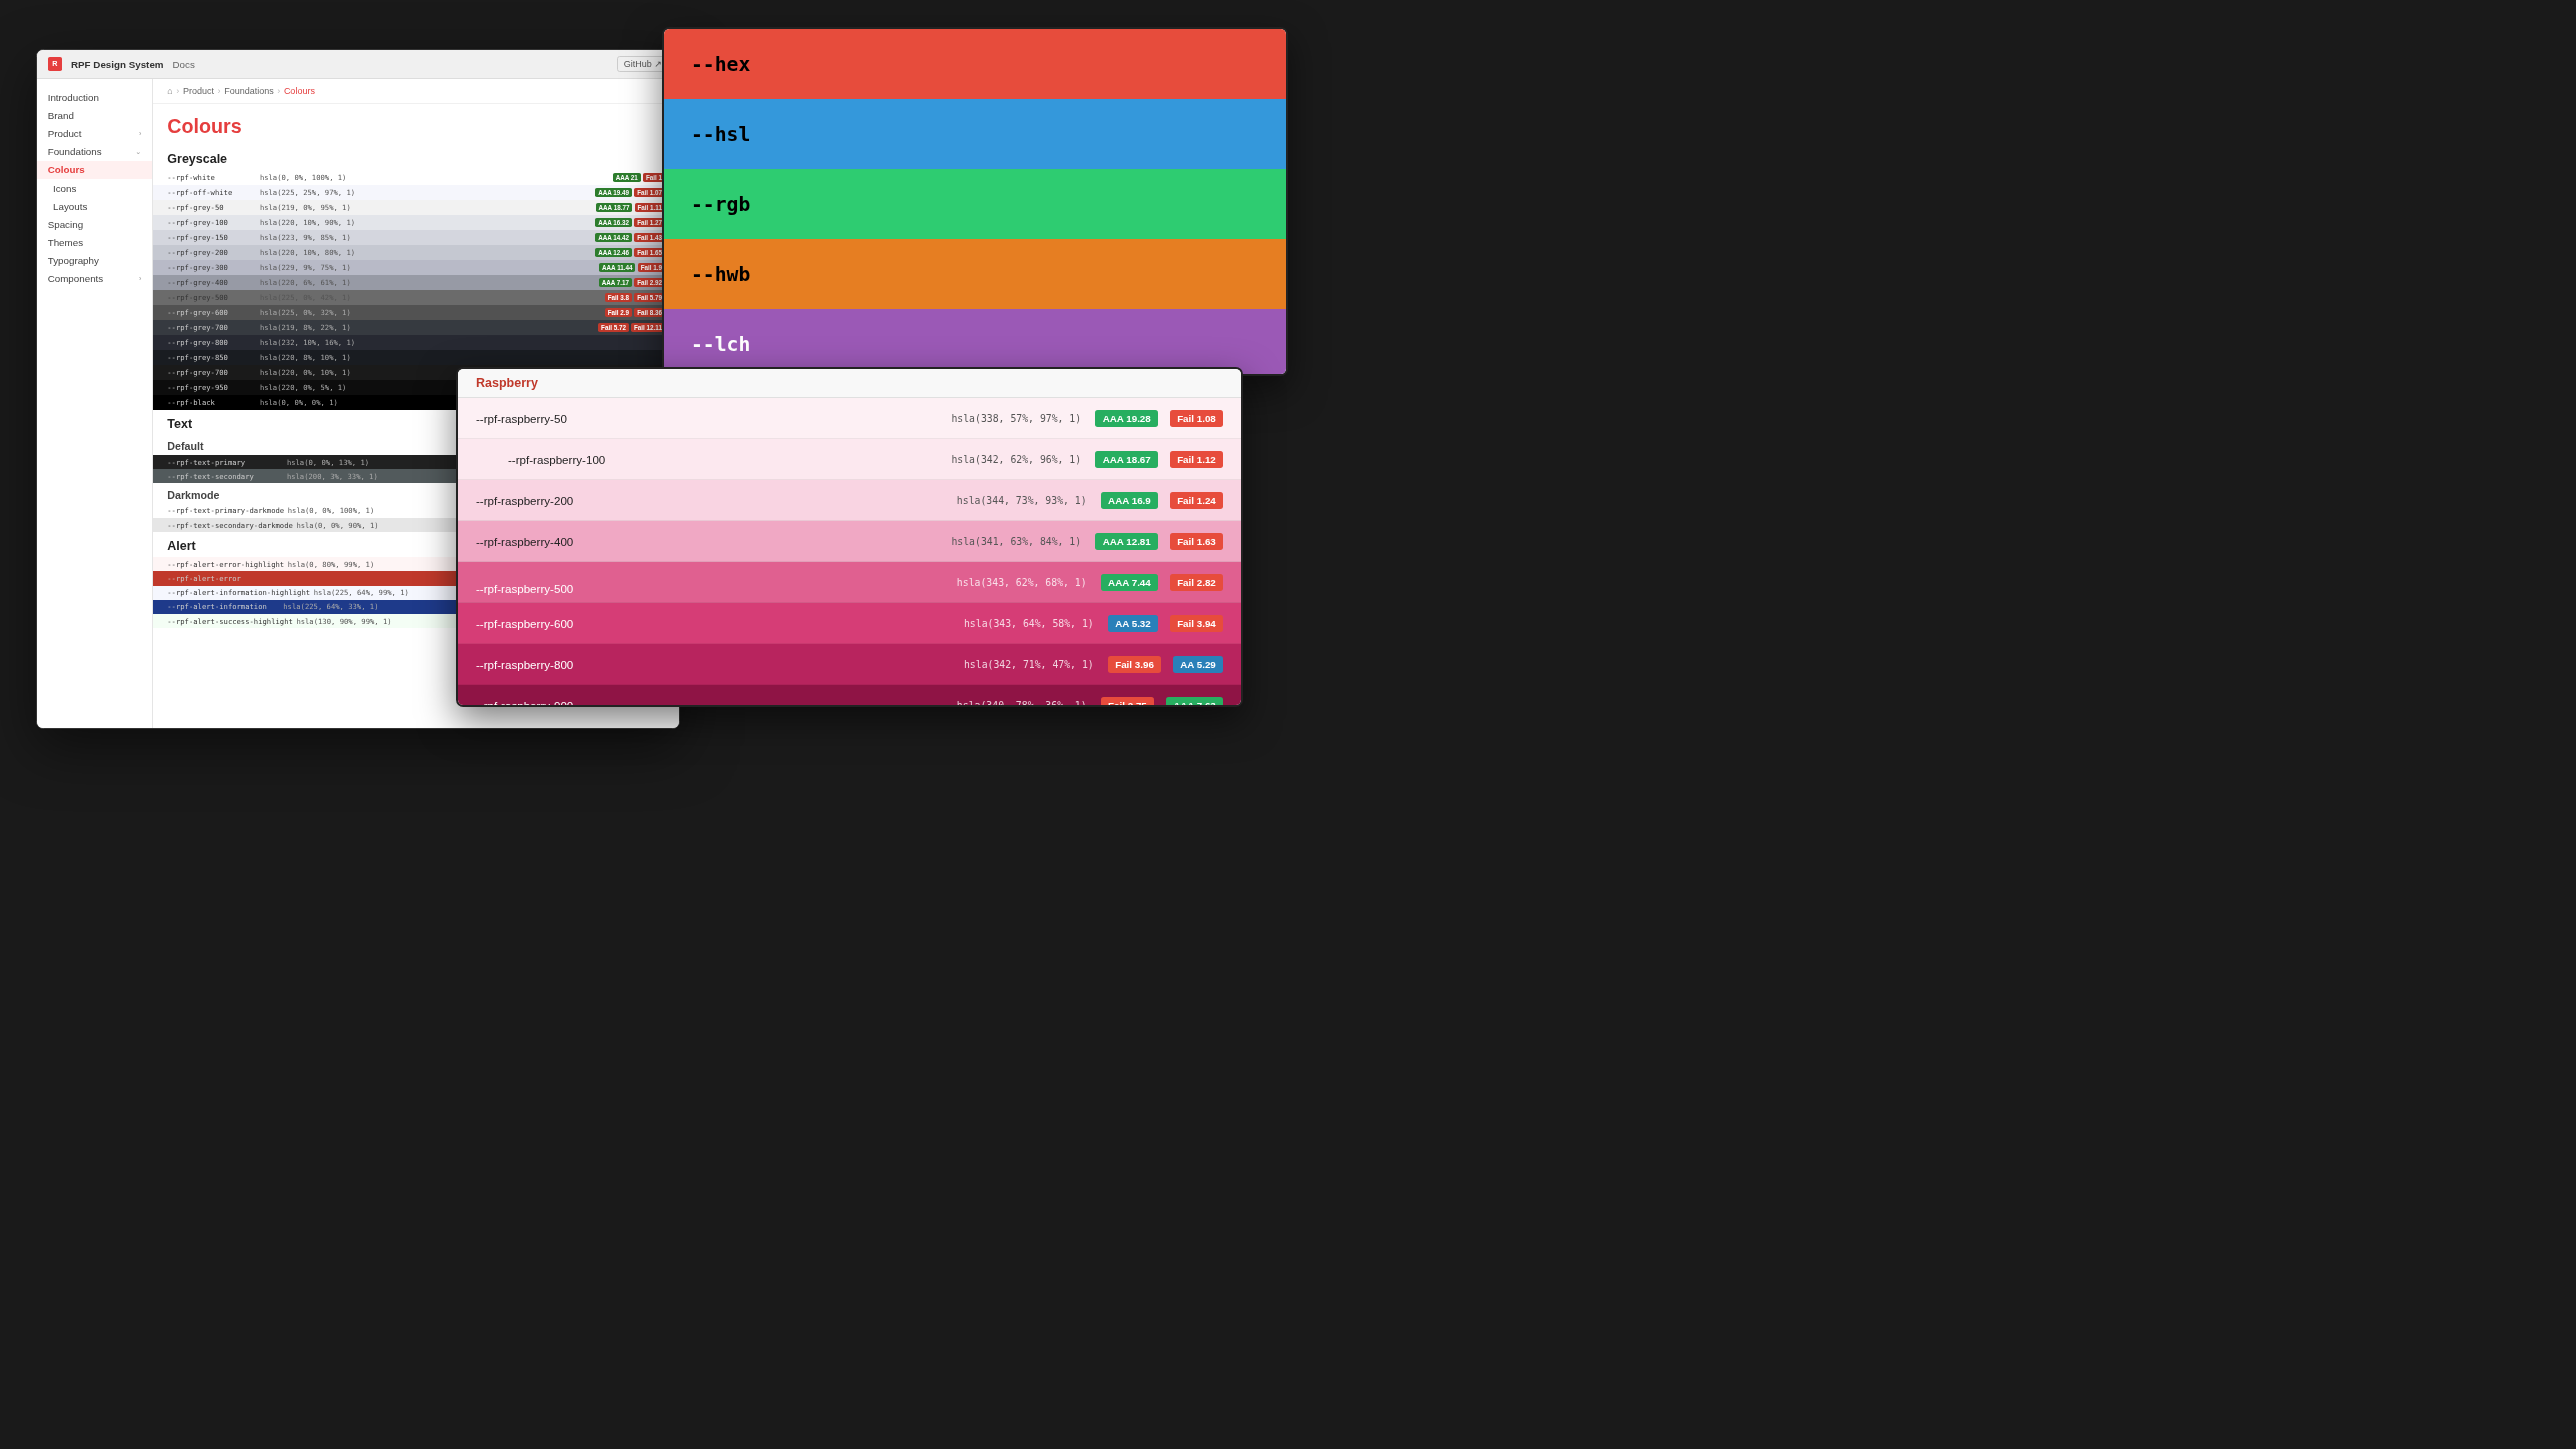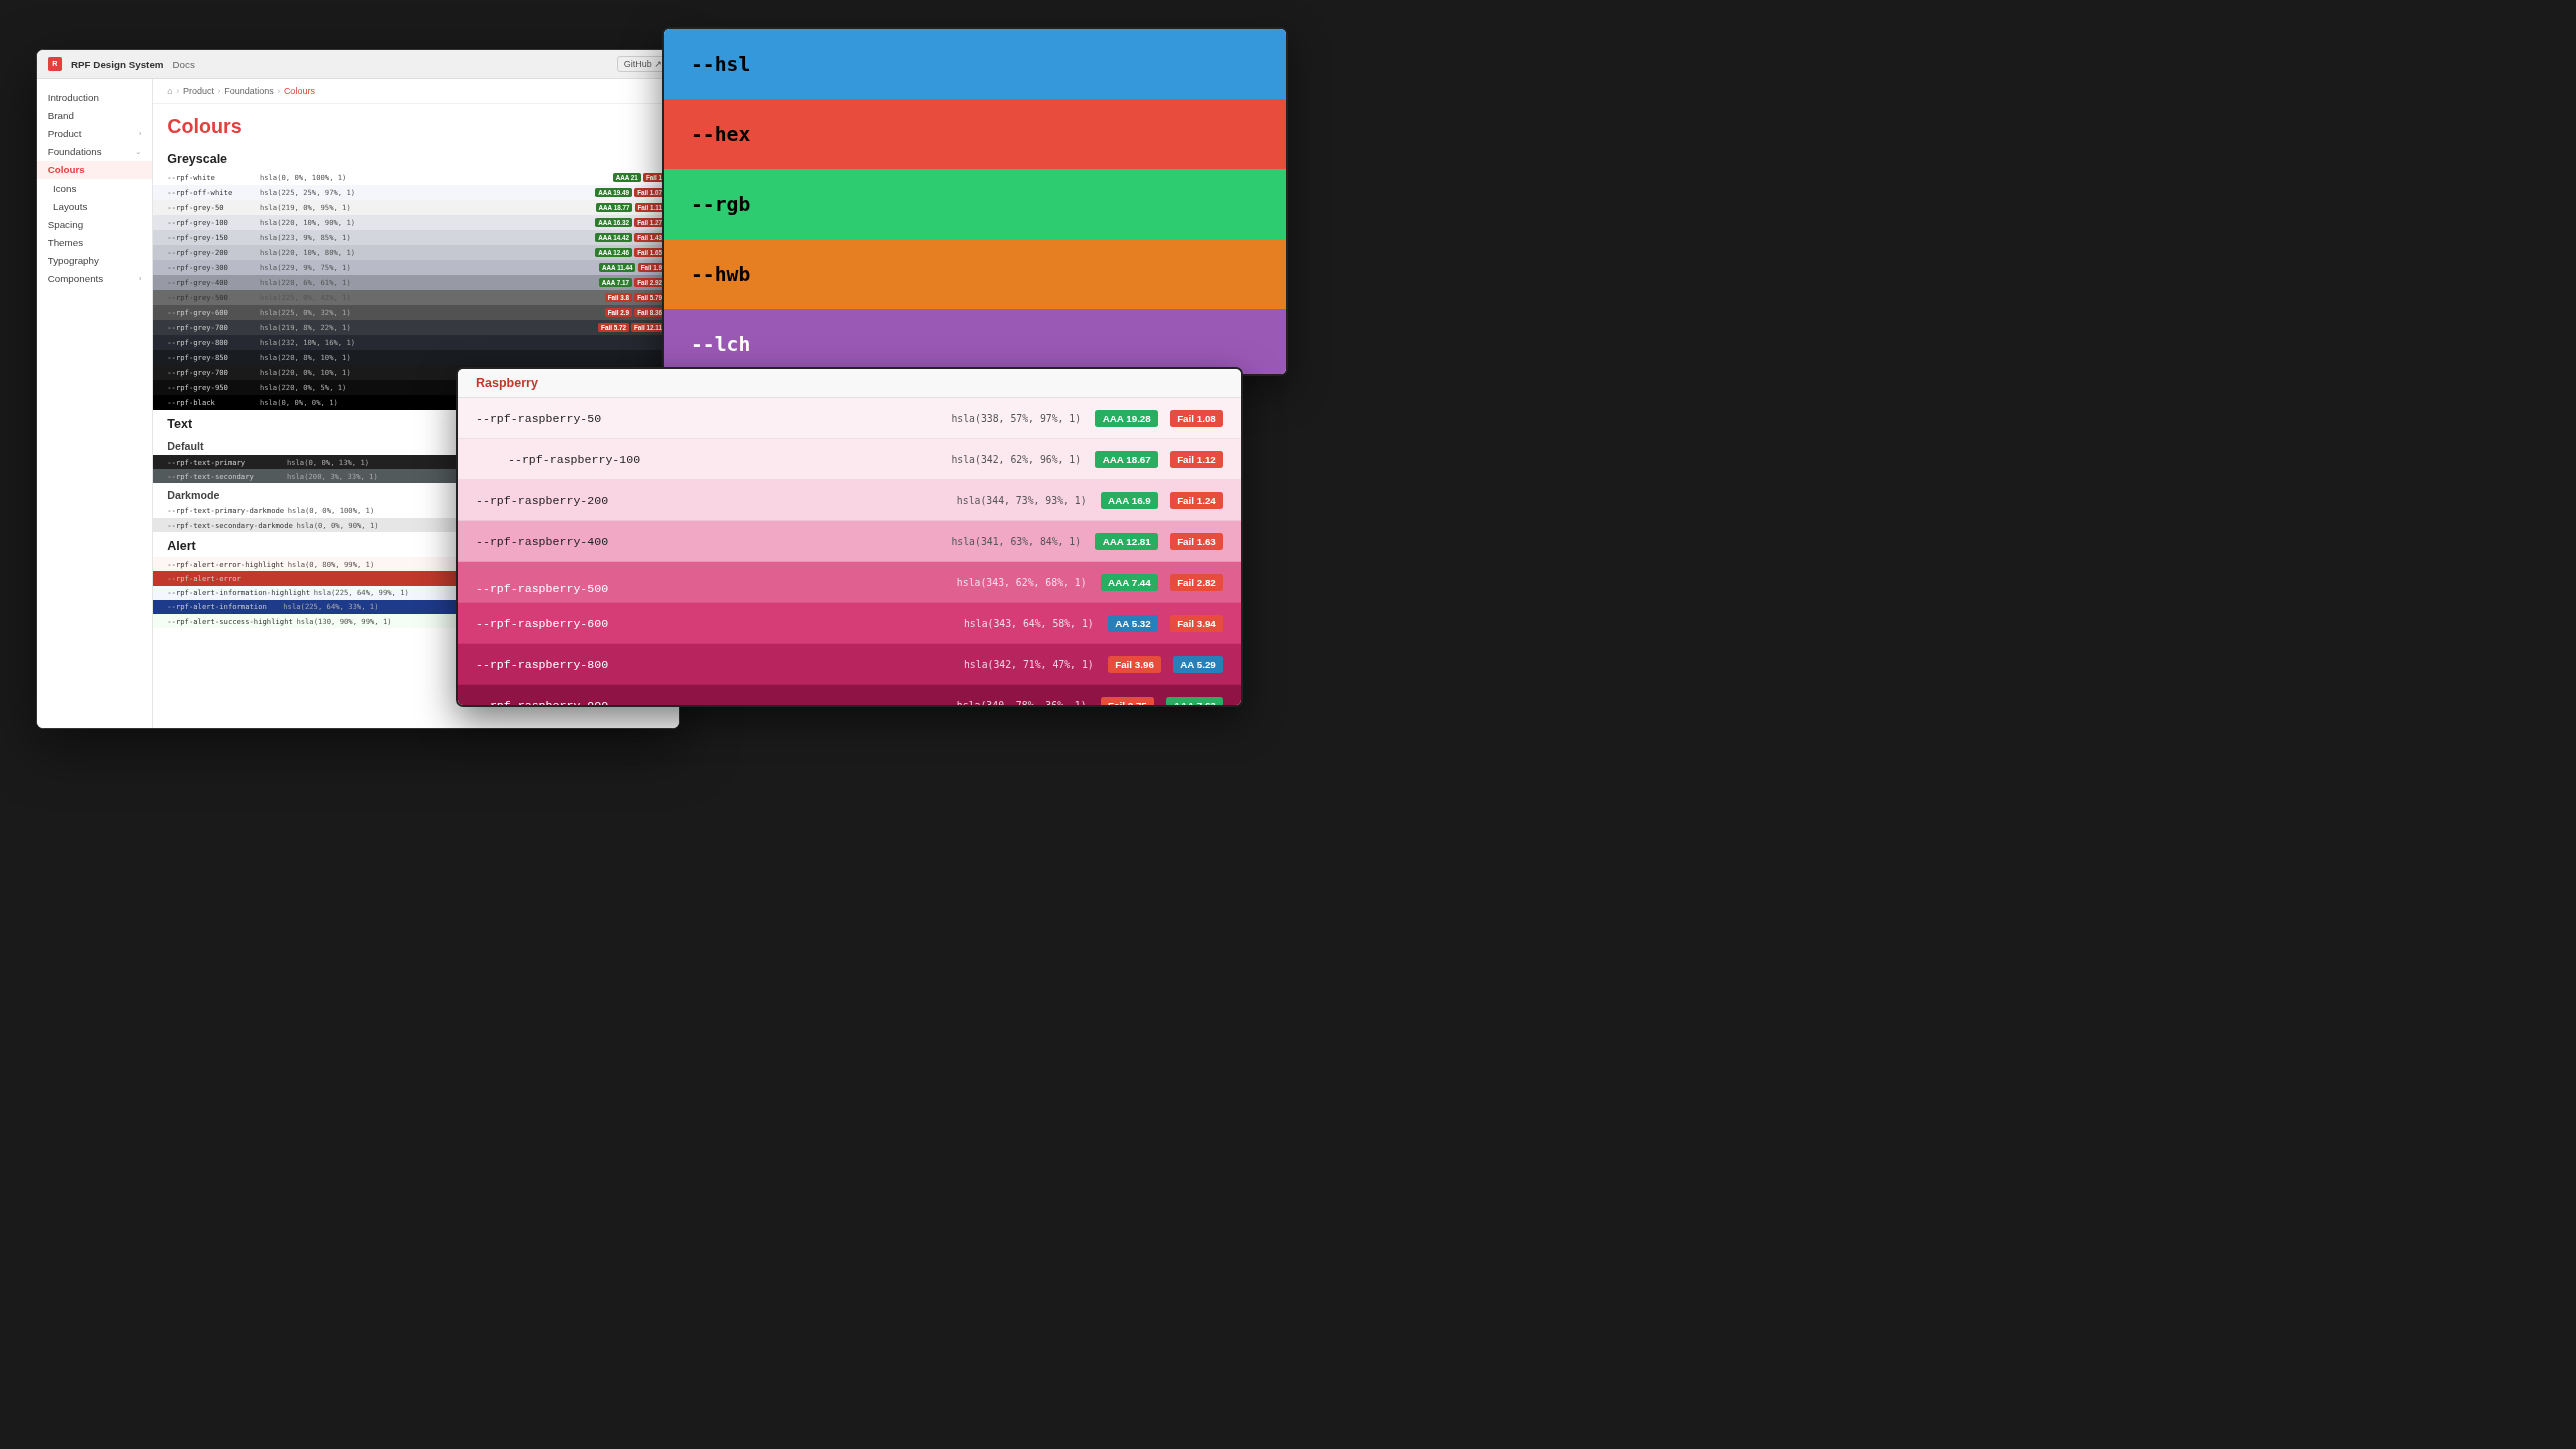--- a/index.html
+++ b/index.html
@@ -197,21 +197,21 @@
 
     .raspberry-row {
       display: flex;
       align-items: center;
       padding: 0 18px;
       height: 41px;
       border-bottom: 0.9px solid rgba(0,0,0,0.06);
     }
 
     .raspberry-name {
-      font-family: Liberation Mono, monospace;
+      font-family: Liberation Sans, sans-serif;
       font-size: 11.6px;
       color: #222;
       min-width: 197px;
     }
 
     .raspberry-value {
       font-family: monospace;
       font-size: 9.8px;
       color: #666;
       flex: 1;
@@ -504,25 +504,25 @@
               <span style="background: rgb(45, 125, 45); color: white; font-size: 6.3px; font-weight: 700; padding: 0.9px 2.7px; border-radius: 1.8px;">AAA 20.72</span>
               <span style="background: rgb(192, 57, 43); color: white; font-size: 6.3px; font-weight: 700; padding: 0.9px 2.7px; border-radius: 1.8px;">Fail 1.81</span>
             </span>
           </div>
         </div>
     </div>
   </div>
 </div>
 
 <div class="right-panel-color" id="color-blocks-panel">
+    <div class="color-block" style="background: rgb(231, 76, 60); height: 70px; display: flex; align-items: center; padding-left: 27px;">
+      <span style="font-family: monospace; font-size: 19.7px; font-weight: 700; color: rgb(0, 0, 0);">--hex</span>
+    </div>
     <div class="color-block" style="background: rgb(52, 152, 219); height: 70px; display: flex; align-items: center; padding-left: 27px;">
       <span style="font-family: monospace; font-size: 19.7px; font-weight: 700; color: rgb(0, 0, 0);">--hsl</span>
-    </div>
-    <div class="color-block" style="background: rgb(231, 76, 60); height: 70px; display: flex; align-items: center; padding-left: 27px;">
-      <span style="font-family: monospace; font-size: 19.7px; font-weight: 700; color: rgb(0, 0, 0);">--hex</span>
     </div>
     <div class="color-block" style="background: rgb(46, 204, 113); height: 70px; display: flex; align-items: center; padding-left: 27px;">
       <span style="font-family: monospace; font-size: 19.7px; font-weight: 700; color: rgb(0, 0, 0);">--rgb</span>
     </div>
     <div class="color-block" style="background: rgb(230, 126, 34); height: 70px; display: flex; align-items: center; padding-left: 27px;">
       <span style="font-family: monospace; font-size: 19.7px; font-weight: 700; color: rgb(0, 0, 0);">--hwb</span>
     </div>
     <div class="color-block" style="background: rgb(155, 89, 182); height: 70px; display: flex; align-items: center; padding-left: 27px;">
       <span style="font-family: monospace; font-size: 19.7px; font-weight: 700; color: rgb(255, 255, 255);">--lch</span>
     </div>

